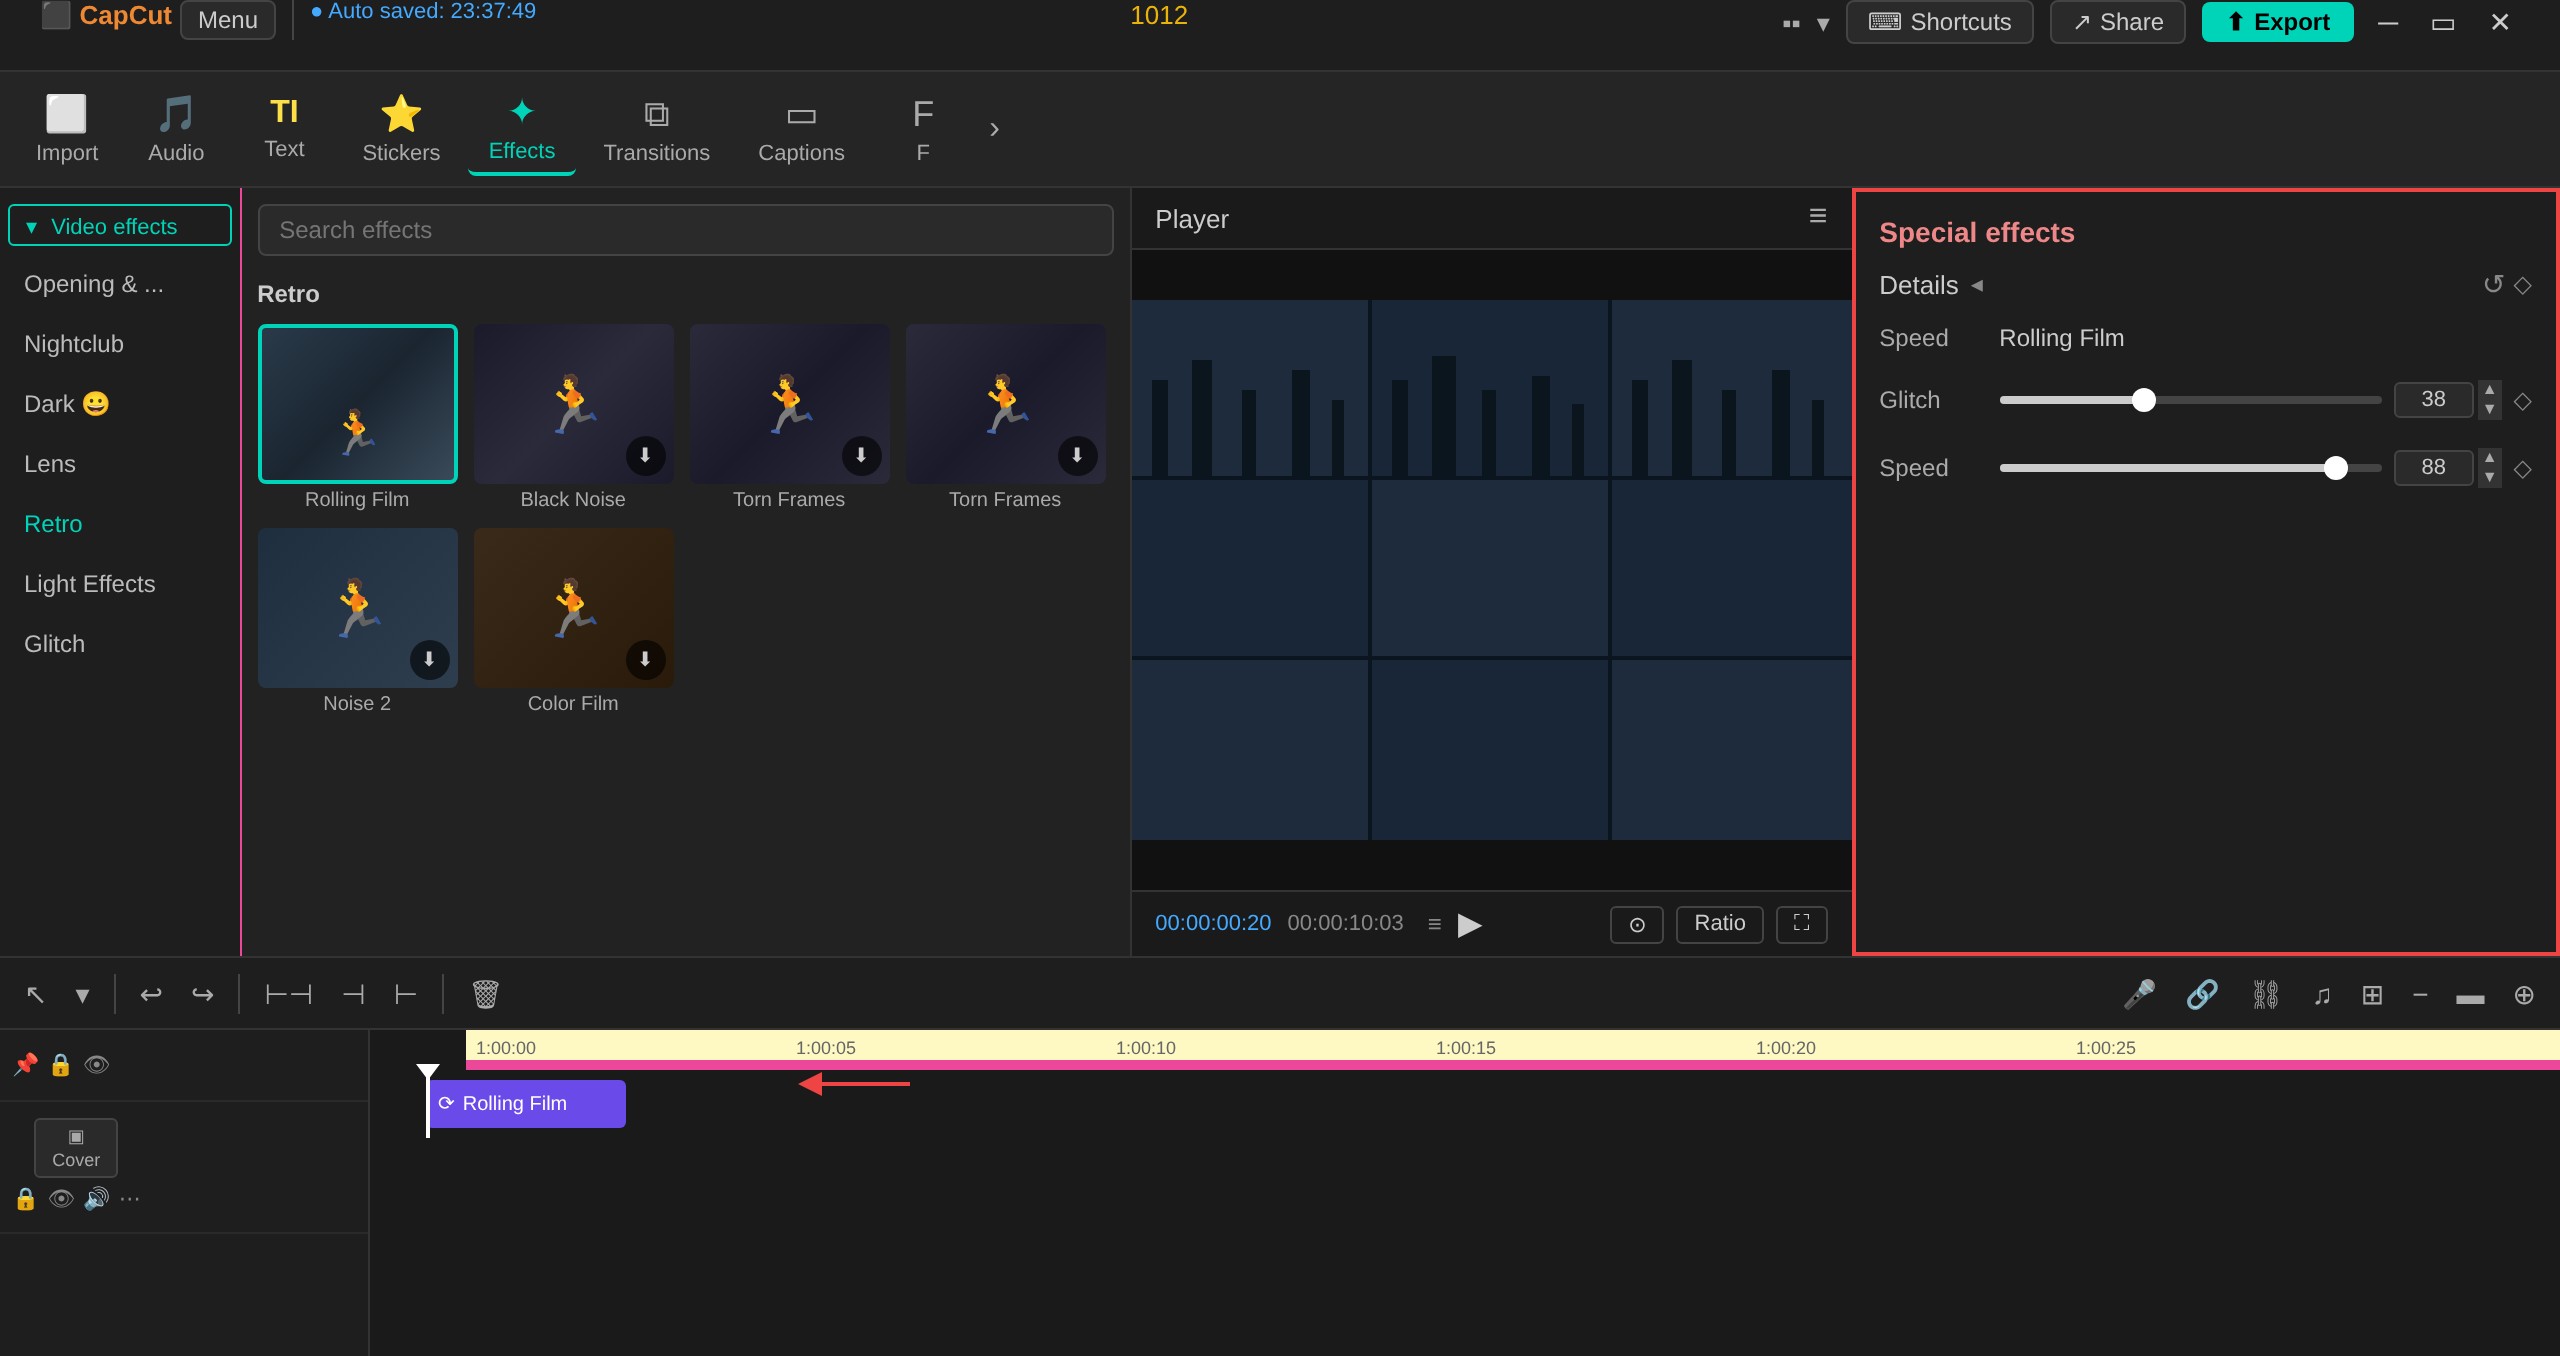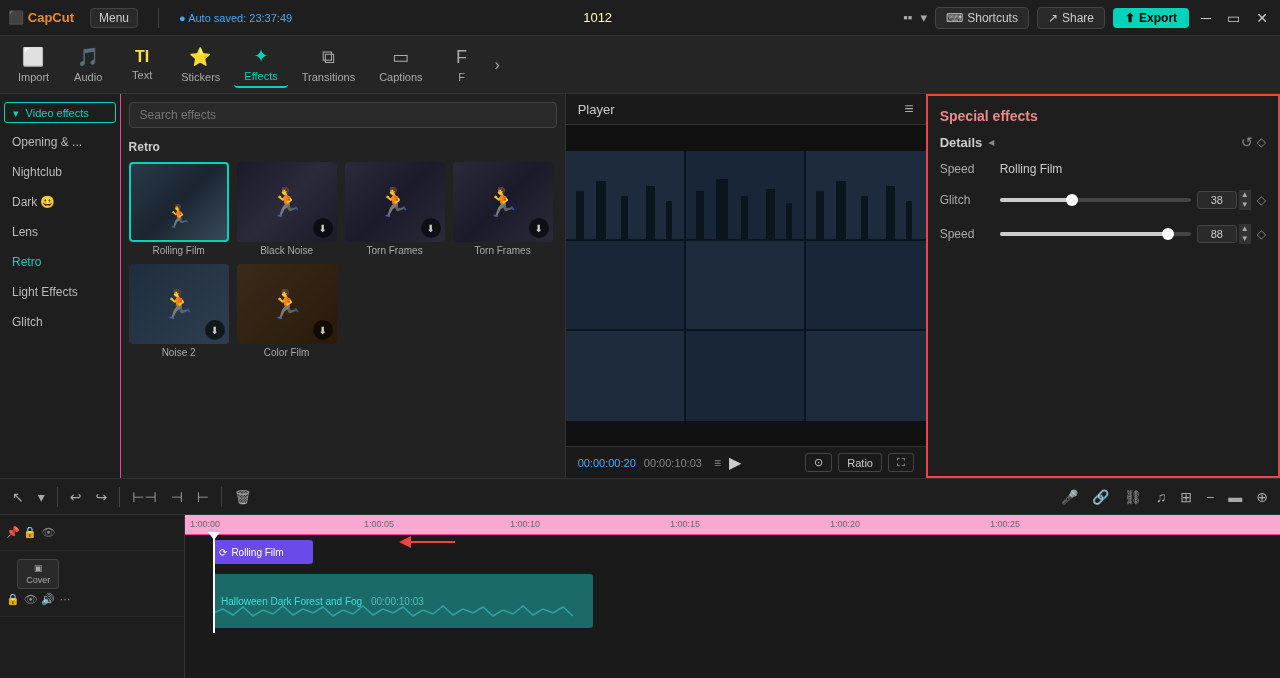--- a/index.html
+++ b/index.html
@@ -1,22 +1,22 @@
 <!DOCTYPE html>
 <html><head>
   <meta charset="utf-8">
   <style>
     * { box-sizing: border-box; margin: 0; padding: 0; }
     body { background: #1a1a1a; color: #ccc; font-family: 'Segoe UI', sans-serif; font-size: 12px; width: 1280px; height: 678px; overflow: hidden; }
 
     
-    #topbar { display: flex; align-items: center; background: #1e1e1e; height: 36px; padding: 0 8px; border-bottom: 1px solid #333; gap: 16px; }
+    #topbar { display: flex; align-items: flex-start; background: #1e1e1e; height: 36px; padding: 0 20px; border-bottom: 1px solid #333; gap: 4px; }
     .logo { color: #e83; font-weight: bold; font-size: 13px; }
     .menu-btn { background: #2a2a2a; border: 1px solid #444; color: #ccc; padding: 2px 8px; border-radius: 4px; cursor: pointer; font-size: 12px; }
-    .topbar-center { flex: 1; display: flex; justify-content: center; color: #fef9c3; font-size: 13px; }
+    .topbar-center { flex: 1; display: flex; justify-content: center; color: #eab308; font-size: 13px; }
     .topbar-right { display: flex; align-items: center; gap: 8px; margin-left: auto; }
     .shortcuts-btn { display: flex; align-items: center; gap: 4px; background: #2a2a2a; border: 1px solid #444; color: #ccc; padding: 3px 10px; border-radius: 4px; cursor: pointer; font-size: 12px; }
     .share-btn { display: flex; align-items: center; gap: 4px; background: #2a2a2a; border: 1px solid #444; color: #ccc; padding: 3px 10px; border-radius: 4px; cursor: pointer; font-size: 12px; }
     .export-btn { display: flex; align-items: center; gap: 4px; background: #00d4b8; border: none; color: #000; padding: 3px 12px; border-radius: 4px; cursor: pointer; font-size: 12px; font-weight: bold; }
     .win-btn { background: none; border: none; color: #ccc; font-size: 14px; cursor: pointer; padding: 0 4px; }
 
     
     #toolbar { display: flex; align-items: center; background: #252525; height: 58px; padding: 0 8px; border-bottom: 1px solid #333; gap: 4px; }
     .tool-item { display: flex; flex-direction: column; align-items: center; justify-content: center; padding: 4px 10px; cursor: pointer; border-radius: 4px; gap: 3px; color: #aaa; font-size: 11px; min-width: 50px; }
     .tool-item.active { color: #00d4b8; border-bottom: 2px solid #00d4b8; }
@@ -55,21 +55,21 @@
     .time-display { color: #4af; font-size: 11px; }
     .time-total { color: #888; font-size: 11px; }
     .play-btn { background: none; border: none; color: #ccc; font-size: 16px; cursor: pointer; }
     .player-tools { display: flex; gap: 6px; margin-left: auto; }
     .player-tool-btn { background: none; border: 1px solid #444; color: #ccc; padding: 2px 8px; border-radius: 3px; cursor: pointer; font-size: 11px; }
 
     
     #special-effects { width: 380px; background: #1e1e1e; border: 2px solid #e44; padding: 12px; overflow-y: auto; }
     .se-title { color: #e88; font-size: 14px; font-weight: bold; margin-bottom: 10px; }
     .se-details { display: flex; align-items: center; gap: 6px; margin-bottom: 12px; }
-    .se-details-title { font-size: 13px; color: #ccc; font-weight: bold; }
+    .se-details-title { font-size: 13px; color: #ccc; font-weight: normal; }
     .se-detail-icon { color: #888; font-size: 12px; }
     .se-controls { margin-left: auto; display: flex; gap: 4px; }
     .se-ctrl-btn { background: none; border: none; color: #888; font-size: 14px; cursor: pointer; }
     .prop-row { display: flex; align-items: center; margin-bottom: 14px; }
     .prop-label { width: 60px; color: #aaa; font-size: 12px; }
     .prop-value { color: #ccc; font-size: 12px; }
     .slider-container { display: flex; align-items: center; gap: 6px; flex: 1; }
     .slider-track { flex: 1; height: 4px; background: #444; border-radius: 2px; position: relative; }
     .slider-fill { height: 100%; background: #ccc; border-radius: 2px; }
     .slider-thumb { width: 12px; height: 12px; background: #fff; border-radius: 50%; position: absolute; top: -4px; transform: translateX(-50%); }
@@ -86,21 +86,21 @@
     .tl-tool-sep { width: 1px; height: 20px; background: #444; margin: 0 2px; }
     .tl-right-tools { display: flex; gap: 6px; margin-left: auto; align-items: center; }
     .tl-icon-btn { background: none; border: none; color: #aaa; font-size: 14px; cursor: pointer; padding: 2px 4px; }
     #timeline-area { flex: 1; display: flex; }
     .track-controls { width: 185px; background: #1e1e1e; border-right: 1px solid #333; display: flex; flex-direction: column; }
     .track-control-row { display: flex; align-items: center; padding: 4px 6px; height: 50px; border-bottom: 1px solid #2a2a2a; gap: 4px; }
     .track-ctrl-icon { color: #888; font-size: 11px; cursor: pointer; }
     .track-ctrl-sep { flex: 1; }
     .cover-btn { display: flex; flex-direction: column; align-items: center; justify-content: center; background: #2a2a2a; border: 1px solid #444; color: #aaa; padding: 3px 8px; border-radius: 3px; cursor: pointer; font-size: 9px; gap: 2px; }
     .timeline-tracks { flex: 1; overflow-x: auto; overflow-y: hidden; position: relative; background: #1a1a1a; }
-    .timeline-ruler { display: flex; height: 20px; background: #f9a8d4; border-bottom: 1px solid #ec4899; position: relative; padding-left: 0px; }
+    .timeline-ruler { display: flex; height: 20px; background: #fef9c3; border-bottom: 5px solid #ec4899; position: relative; padding-left: 0px; margin-left: 48px; }
     .ruler-mark { position: absolute; color: #666; font-size: 9px; top: 4px; }
     .tracks-content { position: relative; padding-top: 0; }
     .effect-track { height: 30px; position: relative; margin-bottom: 2px; }
     .effect-block { position: absolute; background: #6a4ae8; height: 24px; top: 3px; border-radius: 3px; display: flex; align-items: center; padding: 0 6px; font-size: 10px; color: #fff; gap: 4px; }
     .video-track { height: 60px; position: relative; }
     .video-block { position: absolute; background: #1a6a6a; height: 54px; top: 3px; border-radius: 3px; display: flex; align-items: center; padding: 0 8px; overflow: hidden; }
     .video-block-content { display: flex; flex-direction: column; gap: 2px; z-index: 1; }
     .video-block-name { font-size: 10px; color: #4dd; }
     .playhead { position: absolute; top: 0; bottom: 0; width: 2px; background: #fff; z-index: 10; }
     .playhead-triangle { position: absolute; top: -5px; left: -5px; width: 0; height: 0; border-left: 6px solid transparent; border-right: 6px solid transparent; border-top: 8px solid #fff; }
@@ -429,21 +429,21 @@
             <span class="track-ctrl-icon">⋯</span>
           </div>
         </div>
       </div>
     </div>
 
     <div class="timeline-tracks">
 
       <div class="timeline-ruler" style="position:relative;">
         <span class="ruler-mark" style="left:5px;">1:00:00</span>
-        <span class="ruler-mark" style="left:179px;">1:00:05</span>
+        <span class="ruler-mark" style="left:165px;">1:00:05</span>
         <span class="ruler-mark" style="left:325px;">1:00:10</span>
         <span class="ruler-mark" style="left:485px;">1:00:15</span>
         <span class="ruler-mark" style="left:645px;">1:00:20</span>
         <span class="ruler-mark" style="left:805px;">1:00:25</span>
       </div>
 
       <div class="tracks-content" style="position:relative;">
 
         <div class="playhead" style="left:28px;top:0;bottom:0;position:absolute;z-index:10;">
           <div class="playhead-triangle"></div>
@@ -460,30 +460,16 @@
           </svg>
         </div>
 
         <div class="effect-track" style="height:32px;position:relative;margin:2px 0;">
           <div class="effect-block" style="left:28px;width:100px;background:#6a4ae8;">
             <span>⟳</span>
             <span>Rolling Film</span>
           </div>
         </div>
 
-        <div class="video-track" style="height:62px;position:relative;">
-          <div class="video-block" style="left:28px;width:380px;background:#1a6a6a;">
-            <div class="video-block-content">
-              <span class="video-block-name">
-                <span>Halloween Dark Forest and Fog</span>
-                <span style="margin-left:6px;color:#5bb;">00:00:10:03</span>
-              </span>
-            </div>
-
-            <svg width="360" height="25" style="position:absolute;bottom:2px;left:0;opacity:0.5;">
-              <polyline points="0,12 10,8 20,14 30,6 40,15 50,9 60,13 70,5 80,14 90,8 100,12 110,6 120,15 130,9 140,13 150,5 160,14 170,8 180,12 190,6 200,15 210,9 220,13 230,5 240,14 250,8 260,12 270,6 280,15 290,9 300,13 310,5 320,14 330,8 340,12 350,6 360,15" fill="none" stroke="#4dd" stroke-width="1.5"></polyline>
-            </svg>
-          </div>
-        </div>
       </div>
     </div>
   </div>
 </div>
 
 </body></html>

